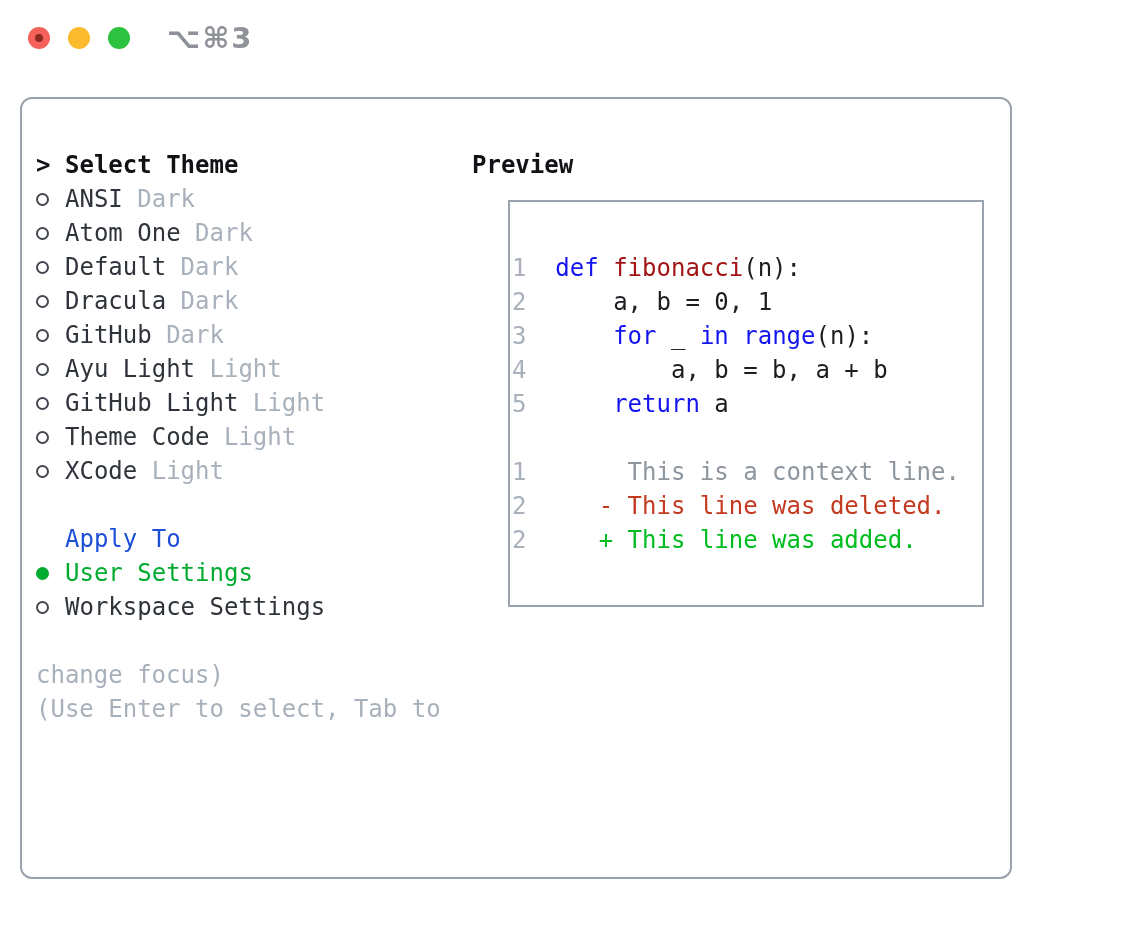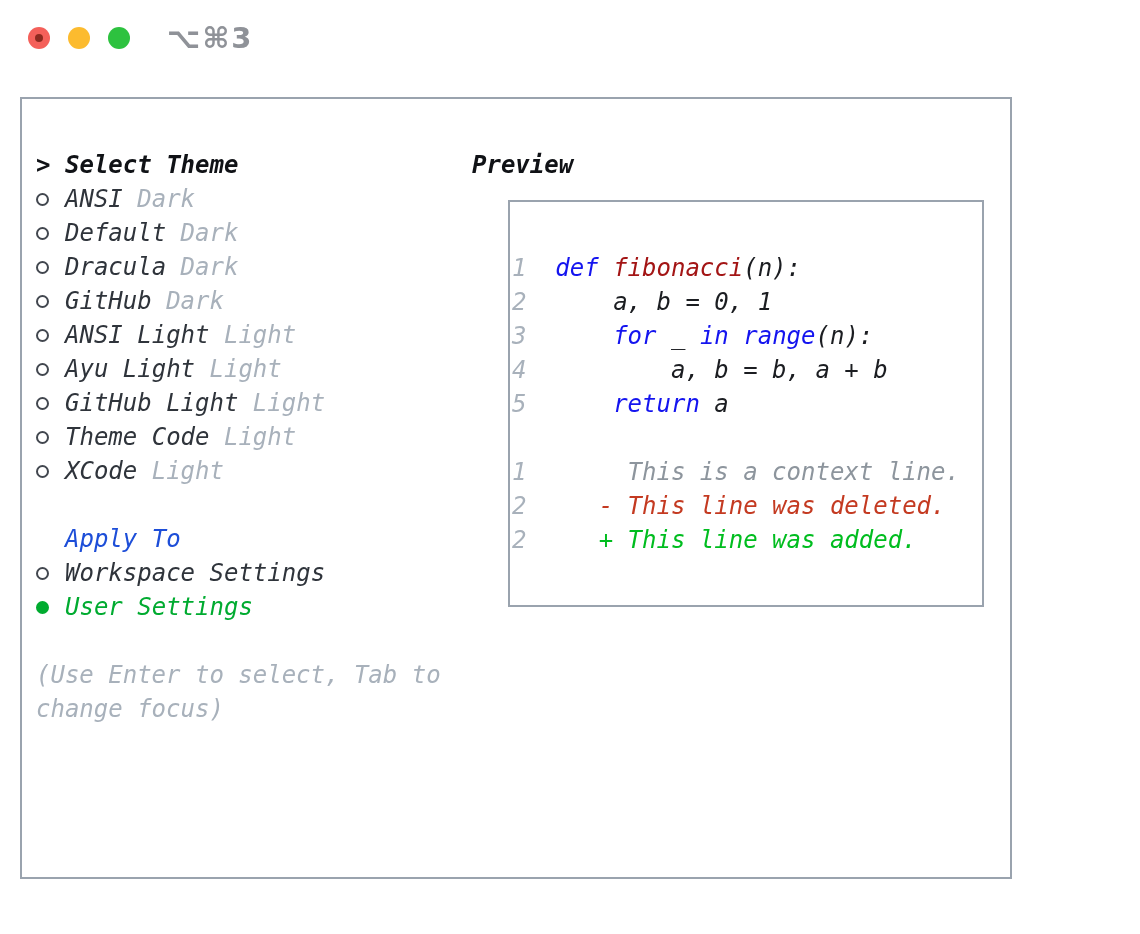--- a/index.html
+++ b/index.html
@@ -19,21 +19,21 @@
   .traffic .dot{position:absolute;left:7px;top:7px;width:8px;height:8px;border-radius:50%;background:var(--traffic-red-dot);}
   .win-title{
     position:absolute;left:167px;top:21px;height:34px;line-height:34px;
     font-family:"DejaVu Sans","Liberation Sans",sans-serif;
     font-size:29px;font-weight:700;color:var(--title-gray);letter-spacing:2px;
   }
 
   
   .panel{
     position:absolute;left:20px;top:97px;width:992px;height:782px;
-    border:2px solid var(--border-gray);border-radius:0;box-sizing:border-box;background:#fff;font-style:italic;
+    border:2px solid var(--border-gray);border-radius:12px;box-sizing:border-box;background:#fff;
   }
 
   
   .left-col{position:absolute;left:14px;top:49px;font-size:24px;line-height:34px;color:var(--text-dark);}
   .row{height:34px;white-space:pre;}
   .prefix{display:inline-block;width:29px;font-weight:700;color:#101216;}
   .hdr{font-weight:700;color:#101216;}
   .marker{display:inline-block;width:29px;}
   .circle{display:inline-block;width:13px;height:13px;border:2px solid #42474f;border-radius:50%;box-sizing:border-box;vertical-align:1px;background:transparent;}
   .item.selected .circle{border-color:var(--accent-green);background:var(--accent-green);}
@@ -75,42 +75,42 @@
     <span class="win-title">⌥⌘3</span>
   </div>
 
   <div class="panel">
 
     <div class="left-col">
       <div class="row"><span class="prefix">&gt;</span><span class="hdr">Select Theme</span></div>
 
       <div id="theme-rows">
           <div class="row item"><span class="marker"><i class="circle"></i></span><span class="name">ANSI</span><span class="variant">Dark</span></div>
+          <div class="row item"><span class="marker"><i class="circle"></i></span><span class="name">Atom One</span><span class="variant">Dark</span></div>
           <div class="row item"><span class="marker"><i class="circle"></i></span><span class="name">Default</span><span class="variant">Dark</span></div>
           <div class="row item"><span class="marker"><i class="circle"></i></span><span class="name">Dracula</span><span class="variant">Dark</span></div>
           <div class="row item"><span class="marker"><i class="circle"></i></span><span class="name">GitHub</span><span class="variant">Dark</span></div>
-          <div class="row item"><span class="marker"><i class="circle"></i></span><span class="name">ANSI Light</span><span class="variant">Light</span></div>
           <div class="row item"><span class="marker"><i class="circle"></i></span><span class="name">Ayu Light</span><span class="variant">Light</span></div>
           <div class="row item"><span class="marker"><i class="circle"></i></span><span class="name">GitHub Light</span><span class="variant">Light</span></div>
           <div class="row item"><span class="marker"><i class="circle"></i></span><span class="name">Theme Code</span><span class="variant">Light</span></div>
           <div class="row item"><span class="marker"><i class="circle"></i></span><span class="name">XCode</span><span class="variant">Light</span></div>
         </div>
 
       <div class="section-gap"></div>
 
       <div class="row apply-hdr">Apply To</div>
       <div id="apply-rows">
+          <div class="row item selected"><span class="marker"><i class="circle"></i></span><span class="name">User Settings</span></div>
           <div class="row item"><span class="marker"><i class="circle"></i></span><span class="name">Workspace Settings</span></div>
-          <div class="row item selected"><span class="marker"><i class="circle"></i></span><span class="name">User Settings</span></div>
         </div>
 
       <div class="section-gap"></div>
 
+      <div class="row hint">change focus)</div>
       <div class="row hint">(Use Enter to select, Tab to</div>
-      <div class="row hint">change focus)</div>
     </div>
 
     <div class="preview-hdr">Preview</div>
 
     <div class="preview-box">
       <pre id="code-block"><div class="cline"><span class="lnum">1</span>  <span class="kw">def</span><span class="pl"> </span><span class="fn">fibonacci</span><span class="pl">(n):</span></div><div class="cline"><span class="lnum">2</span>  <span class="pl">    a, b = 0, 1</span></div><div class="cline"><span class="lnum">3</span>  <span class="pl">    </span><span class="kw">for</span><span class="pl"> _ </span><span class="kw">in</span><span class="pl"> </span><span class="kw">range</span><span class="pl">(n):</span></div><div class="cline"><span class="lnum">4</span>  <span class="pl">        a, b = b, a + b</span></div><div class="cline"><span class="lnum">5</span>  <span class="pl">    </span><span class="kw">return</span><span class="pl"> a</span></div><div class="cline"> </div><div class="cline"><span class="lnum">1</span><span class="context">       This is a context line.</span></div><div class="cline"><span class="lnum">2</span><span class="deleted">     - This line was deleted.</span></div><div class="cline"><span class="lnum">2</span><span class="added">     + This line was added.</span></div></pre>
     </div>
 
   </div>
 </div>

